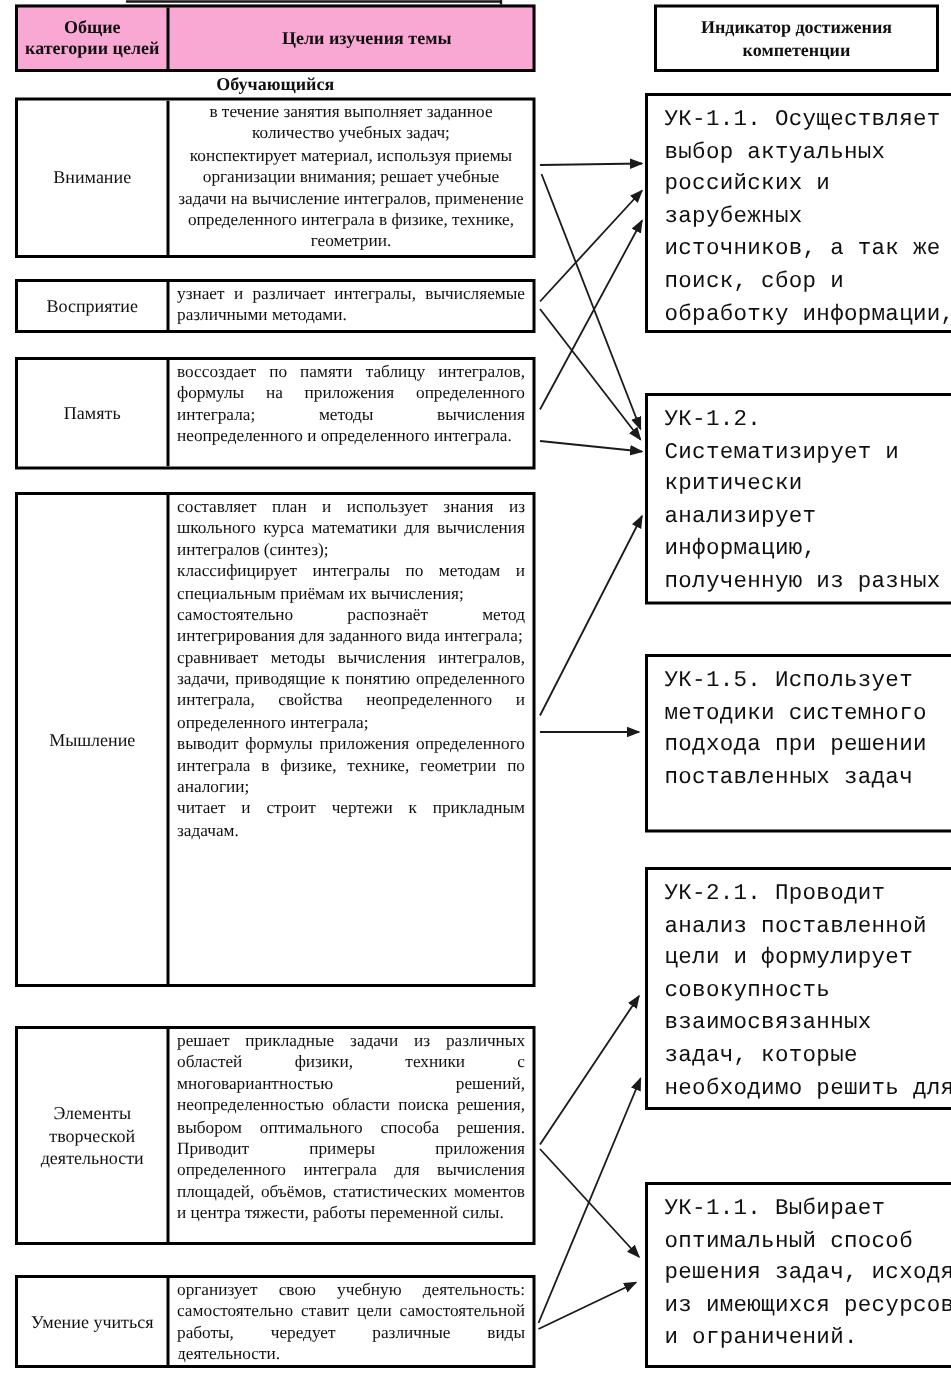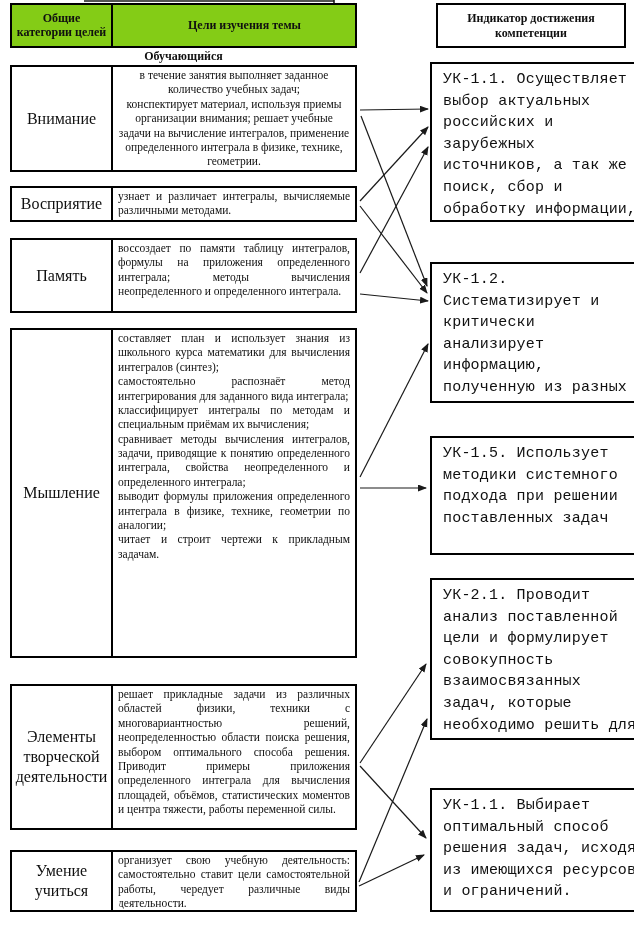--- a/index.html
+++ b/index.html
@@ -1,33 +1,33 @@
 <!DOCTYPE html>
 <html lang="ru"><head>
 <meta charset="utf-8">
 <style>
   html,body{margin:0;padding:0;background:#ffffff;}
   body{font-family:"Liberation Serif","DejaVu Serif",serif;color:#101010;}
   #page{position:relative;width:634px;height:932px;background:#ffffff;overflow:hidden;}
 
   
   .hdr-box{position:absolute;left:10px;top:3px;width:347px;height:45px;
-    border:2px solid #000;box-sizing:border-box;display:flex;background:#84cc16;}
+    border:2px solid #000;box-sizing:border-box;display:flex;background:#f9a8d4;}
   .hdr-cell{display:flex;align-items:center;justify-content:center;text-align:center;
     font-weight:bold;font-size:12px;line-height:1.15;padding:1px 3px;box-sizing:border-box;}
   .hdr-cell.c1{flex:0 0 101px;border-right:2px solid #000;}
   .hdr-cell.c2{flex:1;padding-left:24px;}
   .subject-band{position:absolute;left:10px;top:49px;width:347px;height:14px;
     text-align:center;font-weight:bold;font-size:12px;line-height:14px;}
 
   .trow{position:absolute;left:10px;width:347px;border:2px solid #000;
     box-sizing:border-box;display:flex;background:#fff;overflow:hidden;}
   .cat-cell{flex:0 0 101px;border-right:2px solid #000;box-sizing:border-box;
     display:flex;align-items:center;justify-content:center;text-align:center;
-    font-size:16px;line-height:1.25;padding:2px;}
+    font-size:12px;line-height:1.25;padding:2px;}
   .goal-cell{flex:1;padding:1px 5px;font-size:11.5px;line-height:1.25;
     box-sizing:border-box;overflow:hidden;border-radius:17px;}
   .goal-cell p{margin:0;}
   .goal-cell.center{text-align:center;}
   .goal-cell.justify p{text-align:justify;}
 
   
   .ind-hdr{position:absolute;left:436px;top:3px;width:190px;height:45px;
     border:2px solid #000;box-sizing:border-box;display:flex;align-items:center;
     justify-content:center;text-align:center;font-weight:bold;font-size:12px;
@@ -93,22 +93,22 @@
       <div class="trow" style="top: 238px; height: 75px;">
         <div class="cat-cell">Память</div>
         <div class="goal-cell justify">
           <p>воссоздает по памяти таблицу интегралов, формулы на приложения определенного интеграла; методы вычисления неопределенного и определенного интеграла.</p>
         </div>
       </div>
       <div class="trow" style="top: 328px; height: 330px;">
         <div class="cat-cell">Мышление</div>
         <div class="goal-cell justify">
           <p>составляет план и использует знания из школьного курса математики для вычисления интегралов (синтез);</p>
+          <p>классифицирует интегралы по методам и специальным приёмам их вычисления;</p>
           <p>самостоятельно распознаёт метод интегрирования для заданного вида интеграла;</p>
-          <p>классифицирует интегралы по методам и специальным приёмам их вычисления;</p>
           <p>сравнивает методы вычисления интегралов, задачи, приводящие к понятию определенного интеграла, свойства неопределенного и определенного интеграла;</p>
           <p>выводит формулы приложения определенного интеграла в физике, технике, геометрии по аналогии;</p>
           <p>читает и строит чертежи к прикладным задачам.</p>
         </div>
       </div>
       <div class="trow" style="top: 684px; height: 146px;">
         <div class="cat-cell">Элементы творческой деятельности</div>
         <div class="goal-cell justify">
           <p>решает прикладные задачи из различных областей физики, техники с многовариантностью решений, неопределенностью области поиска решения, выбором оптимального способа решения. Приводит примеры приложения определенного интеграла для вычисления площадей, объёмов, статистических моментов и центра тяжести, работы переменной силы.</p>
         </div>

